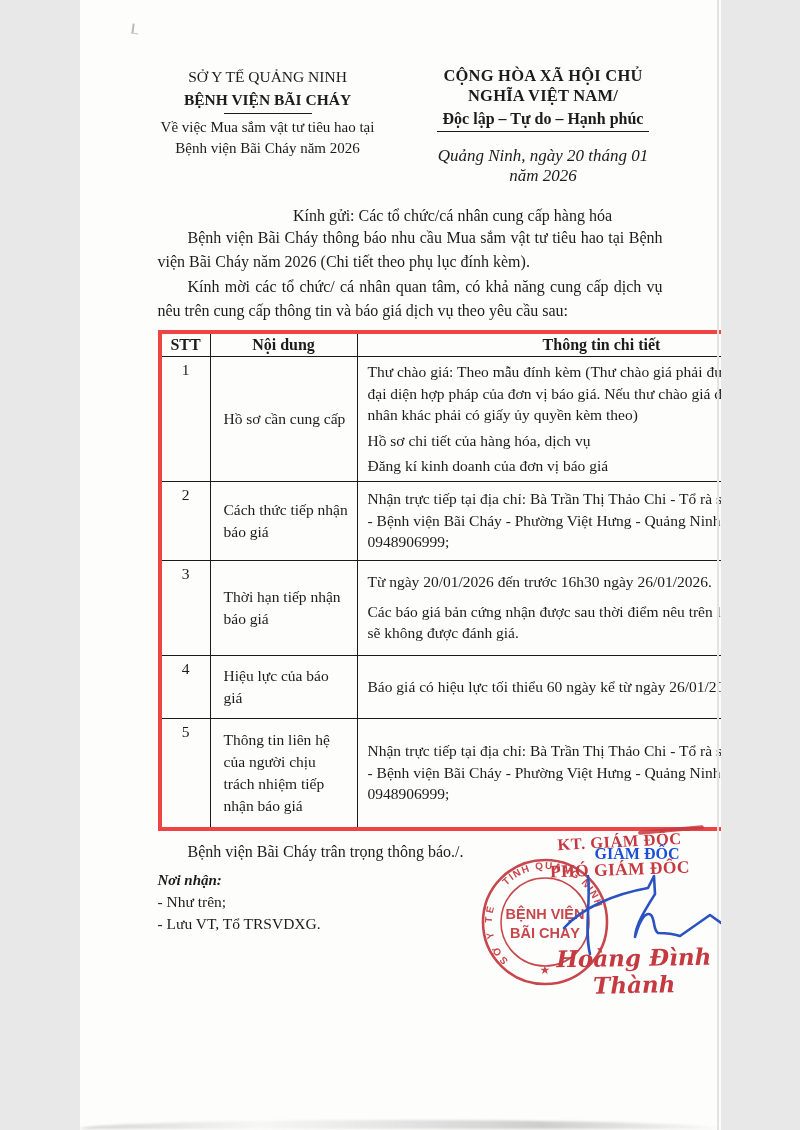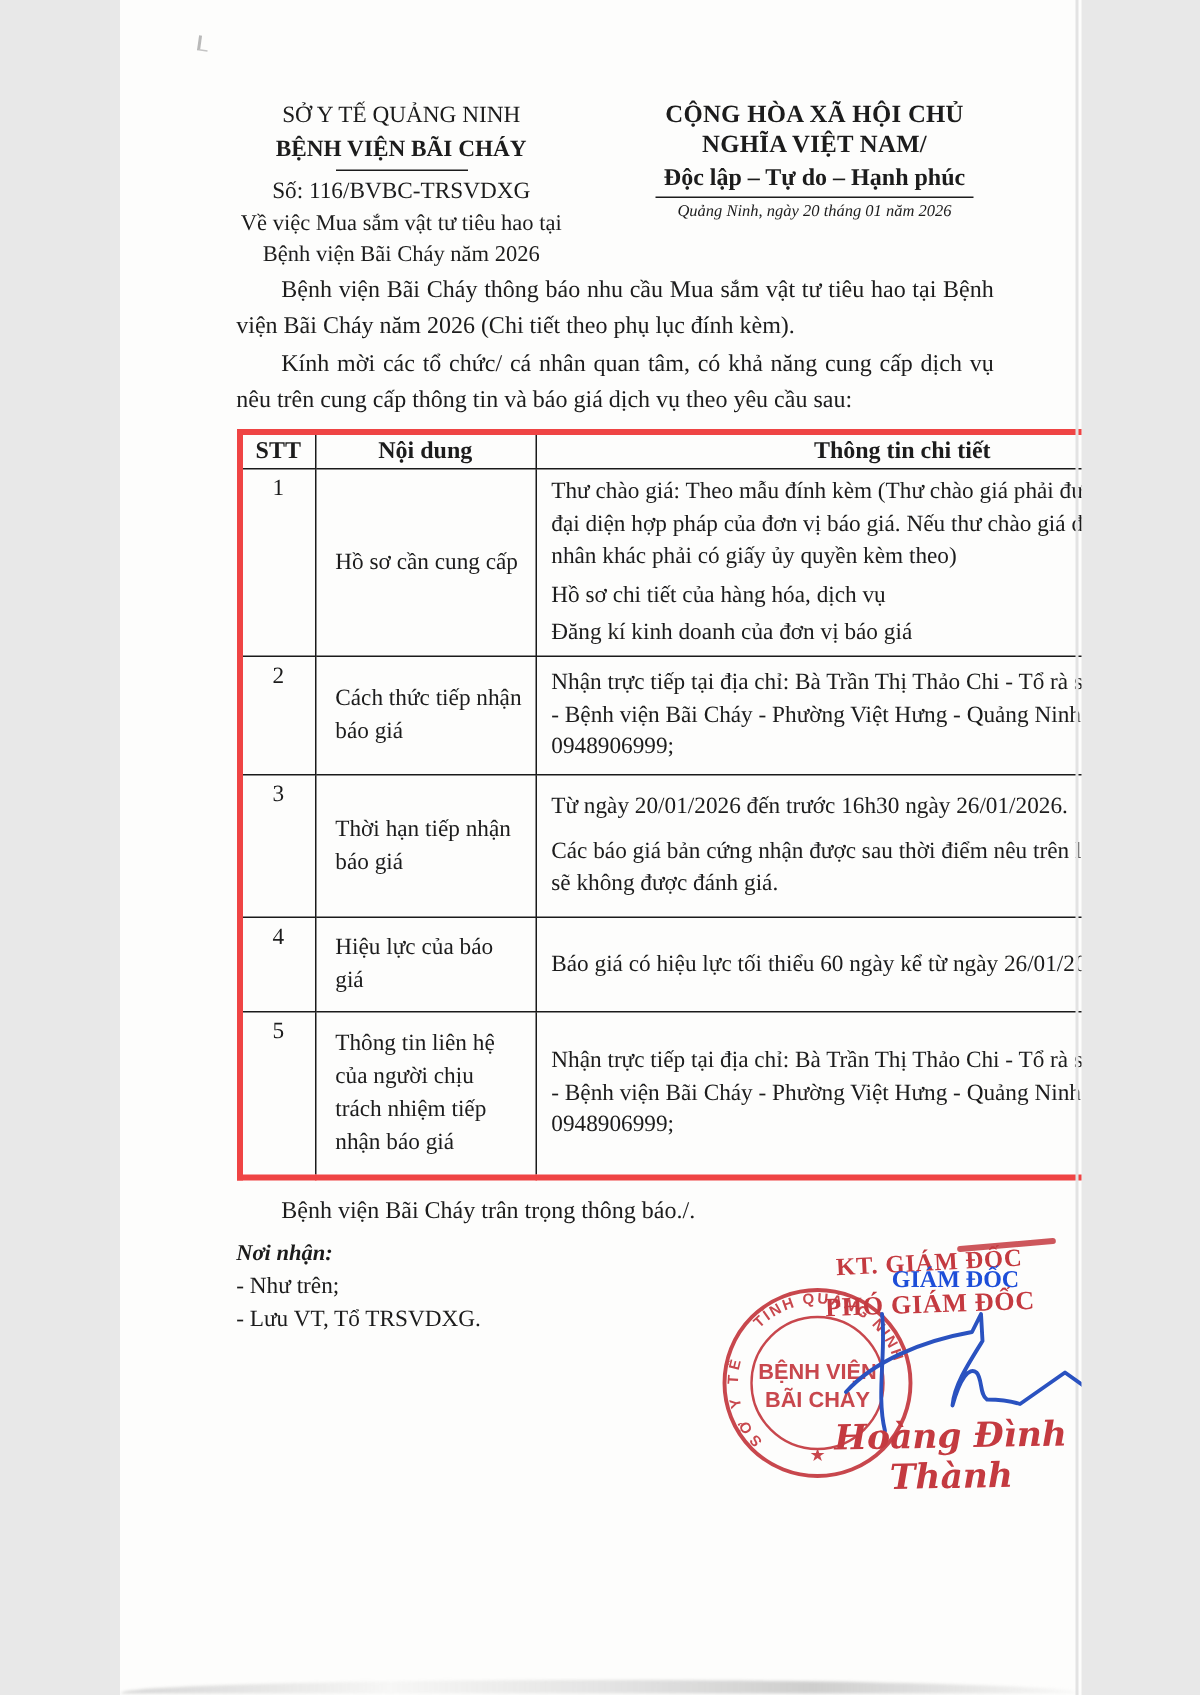--- a/index.html
+++ b/index.html
@@ -14,21 +14,21 @@
   
   .doc-header { display:flex; align-items:flex-start; }
   .issuer { width:220px; text-align:center; font-size:15.5px; line-height:22px; }
   .issuer-org { font-weight:bold; line-height:24px; }
   .org-underline { width:88px; height:0; border-bottom:1.6px solid #1c1c1c; margin:1px auto 3px auto; }
   .issuer-subject { font-size:15px; line-height:21px; }
   .national { flex:1; margin-left:46px; text-align:center; }
   .nat-country { font-weight:bold; font-size:16.5px; letter-spacing:.2px; }
   .nat-motto { font-weight:bold; font-size:16px; display:inline-block;
                padding:1px 6px 3px 6px; border-bottom:1.7px solid #1c1c1c; margin-top:3px;text-align:right; }
-  .nat-date { font-style:italic; font-size:11px; margin-top:3px; }
+  .nat-date { font-style:italic; font-size:17px; margin-top:14px; }
 
   
   .salutation { width:590px; text-align:center; margin-top:21px; font-size:16px; }
   .body-para { margin:1px 0 0 0; font-size:16px; line-height:24px;
                text-align:justify; text-indent:30px; }
   .closing { margin:12px 0 0 0; font-size:16px; text-indent:30px; }
 
   
   table.spec { border-collapse:collapse; width:658px; margin-top:7px; table-layout:fixed; }
   table.spec th, table.spec td { border:1.6px solid #1a1a1a; font-size:15.5px; }
@@ -78,30 +78,30 @@
 <div class="page">
   <div class="mark-topleft"></div>
 
   <div class="content">
 
     <header class="doc-header">
       <div class="issuer">
         <div class="issuer-dept">SỞ Y TẾ QUẢNG NINH</div>
         <div class="issuer-org">BỆNH VIỆN BÃI CHÁY</div>
         <div class="org-underline"></div>
-        <div class="issuer-number">Số: 116/BVBC-TRSVDXG</div>
         <div class="issuer-subject">Về việc Mua sắm vật tư tiêu hao tại Bệnh viện Bãi Cháy năm 2026</div>
       </div>
       <div class="national">
         <div class="nat-country">CỘNG HÒA XÃ HỘI CHỦ NGHĨA VIỆT NAM/</div>
         <div><span class="nat-motto">Độc lập – Tự do – Hạnh phúc</span></div>
         <div class="nat-date">Quảng Ninh, ngày 20 tháng 01 năm 2026</div>
       </div>
     </header>
 
+    <div class="salutation">Kính gửi: Các tổ chức/cá nhân cung cấp hàng hóa</div>
     <p class="body-para">Bệnh viện Bãi Cháy thông báo nhu cầu Mua sắm vật tư tiêu hao tại Bệnh viện Bãi Cháy năm 2026 (Chi tiết theo phụ lục đính kèm).</p>
     <p class="body-para">Kính mời các tổ chức/ cá nhân quan tâm, có khả năng cung cấp dịch vụ nêu trên cung cấp thông tin và báo giá dịch vụ theo yêu cầu sau:</p>
 
     <table class="spec">
       <thead>
         <tr>
           <th class="c-stt">STT</th>
           <th class="c-nd">Nội dung</th>
           <th class="c-ct">Thông tin chi tiết</th>
         </tr>

